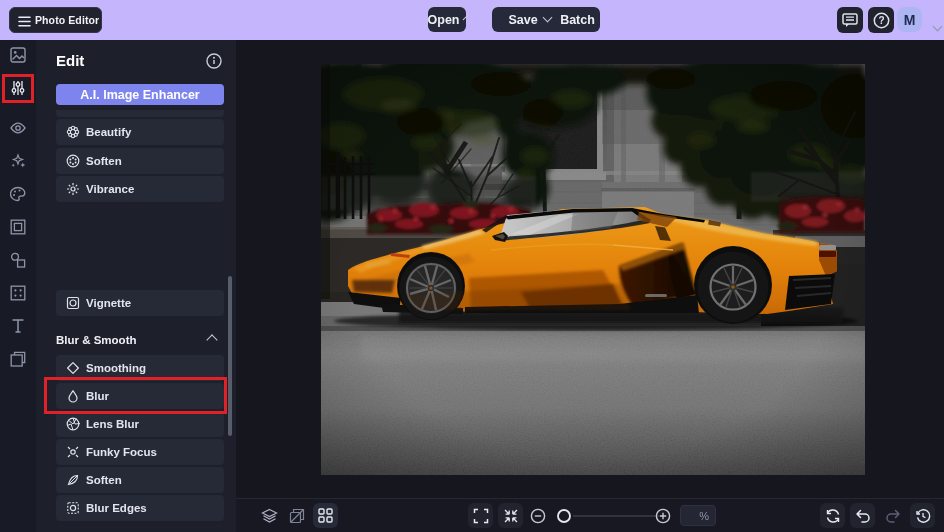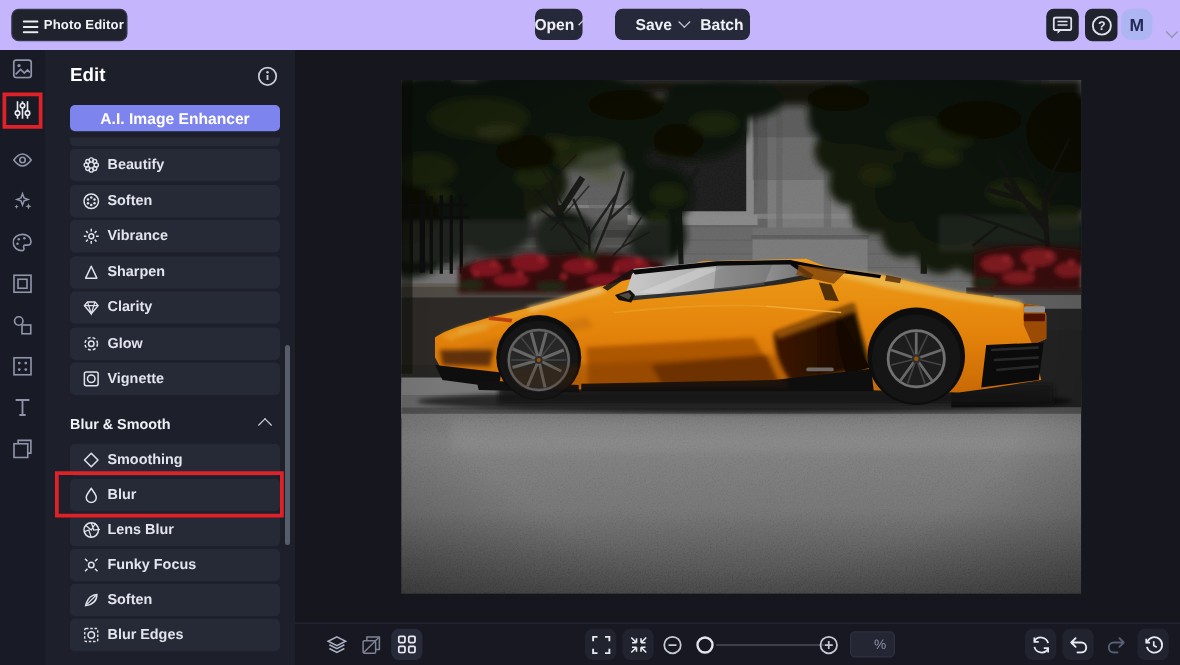--- a/index.html
+++ b/index.html
@@ -172,40 +172,20 @@
     </div>
   <div class="row" style="top:136px">
       <svg width="14" height="14" viewBox="0 0 14 14">
         <g stroke="#dfe2ea" stroke-width="1.2" fill="none">
           <circle cx="7" cy="7" r="2"></circle>
           <path d="M7 1v2.2M7 10.8V13M1 7h2.2M10.8 7H13M2.8 2.8l1.5 1.5M9.7 9.7l1.5 1.5M11.2 2.8L9.7 4.3M4.3 9.7l-1.5 1.5"></path>
         </g>
       </svg>
       <span>Vibrance</span>
     </div>
-  <div class="row" style="top:164.5px">
-      <svg width="14" height="14" viewBox="0 0 14 14">
-        <path d="M7 2L11.5 11.5H2.5z" fill="none" stroke="#dfe2ea" stroke-width="1.2" stroke-linejoin="round"></path>
-      </svg>
-      <span>Sharpen</span>
-    </div>
-  <div class="row" style="top:193px">
-      <svg width="14" height="14" viewBox="0 0 14 14">
-        <path d="M4 2.5h6l2.5 3L7 12 1.5 5.5z" fill="none" stroke="#dfe2ea" stroke-width="1.2" stroke-linejoin="round"></path>
-        <path d="M1.5 5.5h11M4 2.5L7 12l3-9.5" fill="none" stroke="#dfe2ea" stroke-width="1"></path>
-      </svg>
-      <span>Clarity</span>
-    </div>
-  <div class="row" style="top:221.5px">
-      <svg width="14" height="14" viewBox="0 0 14 14">
-        <circle cx="7" cy="7" r="2.2" fill="none" stroke="#dfe2ea" stroke-width="1.2"></circle>
-        <circle cx="7" cy="7" r="5" fill="none" stroke="#dfe2ea" stroke-width="1.2" stroke-dasharray="2.4 1.6"></circle>
-      </svg>
-      <span>Glow</span>
-    </div>
   <div class="row" style="top:250px">
       <svg width="14" height="14" viewBox="0 0 14 14">
         <rect x="1.5" y="1.5" width="11" height="11" rx="1.5" fill="none" stroke="#dfe2ea" stroke-width="1.2"></rect>
         <circle cx="7" cy="7" r="3" fill="none" stroke="#dfe2ea" stroke-width="1.2"></circle>
       </svg>
       <span>Vignette</span>
     </div>
   <div id="sect">Blur &amp; Smooth</div>
   <div id="sectchev"></div>
   <div class="row" style="top:315px">

